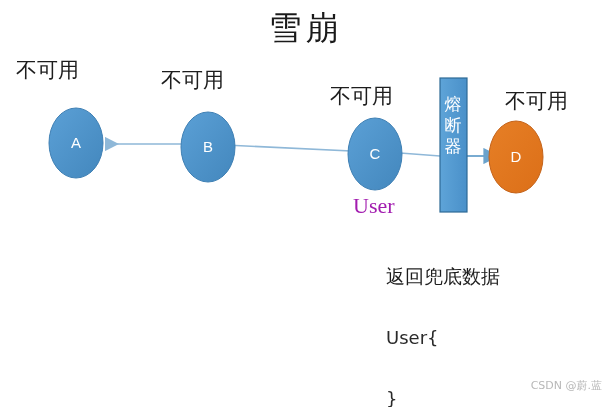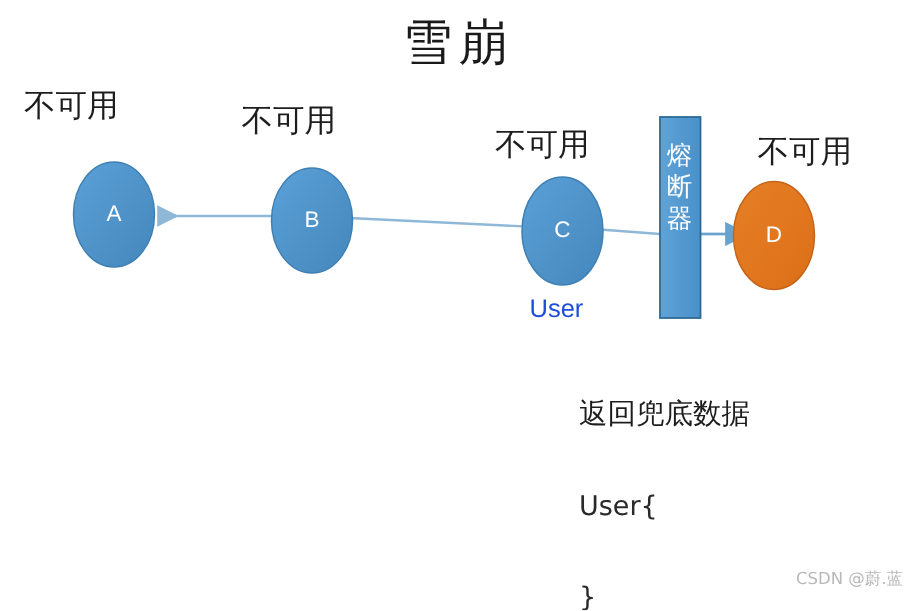--- a/index.html
+++ b/index.html
@@ -60,23 +60,23 @@
     font-family: "DejaVu Sans", "Liberation Sans", sans-serif;
     font-size: 17px;
     line-height: 21px;
     width: 26px;
     text-align: center;
     white-space: normal;
     word-break: break-all;
   }
   .user-label {
     position: absolute;
-    font-family: Liberation Sans, sans-serif;
-    font-size: 17px;
-    color: #1d4ed8;
+    font-family: Liberation Serif, serif;
+    font-size: 22px;
+    color: #a21caf;
     line-height: 20px;
     white-space: nowrap;
   }
   .fallback-block {
     position: absolute;
     left: 386px;
     top: 264px;
     width: 215px;
   }
   .fallback-title {

